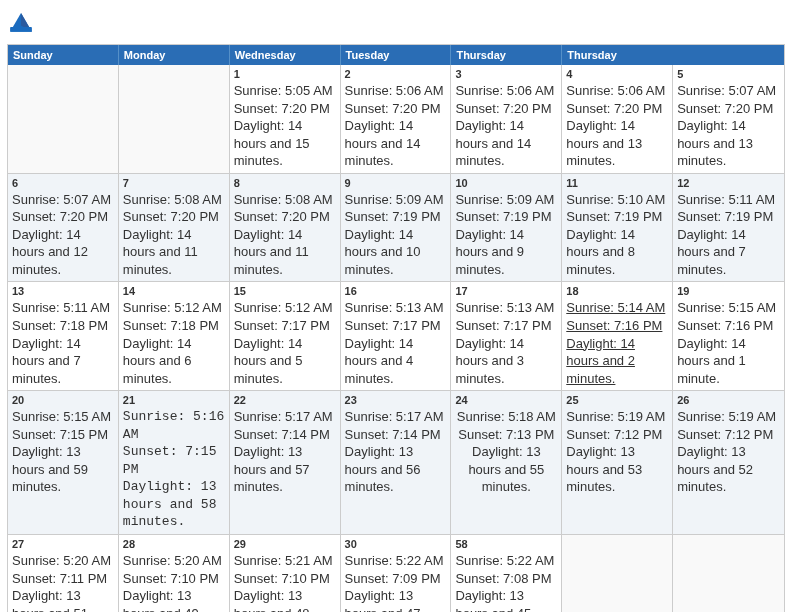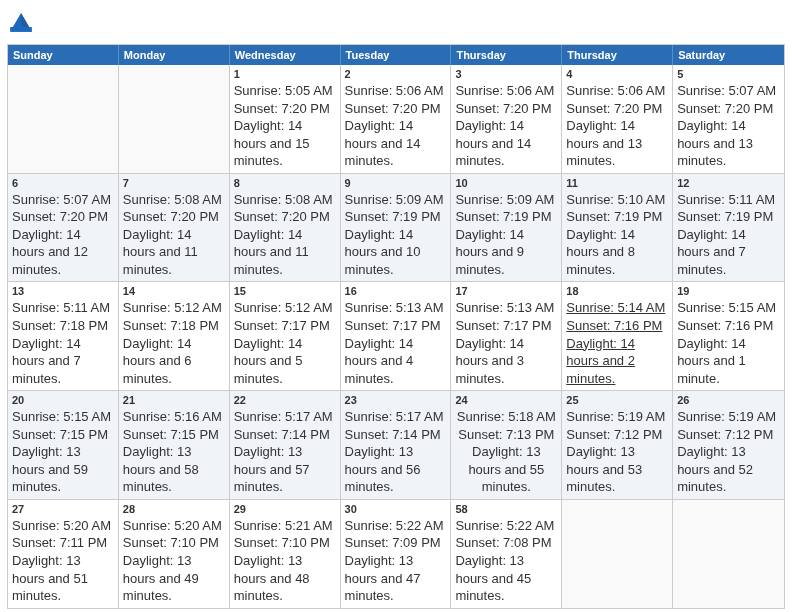--- a/index.html
+++ b/index.html
@@ -130,21 +130,20 @@
   </div>
 
   <div class="calendar">
     <div class="cal-header">
     <div class="cal-header-cell">Sunday</div>
         <div class="cal-header-cell">Monday</div>
         <div class="cal-header-cell">Wednesday</div>
         <div class="cal-header-cell">Tuesday</div>
         <div class="cal-header-cell">Thursday</div>
         <div class="cal-header-cell">Thursday</div>
-        <div class="cal-header-cell">Saturday</div>
       </div>
     <div class="cal-body">
     <div class="cal-row">
           <div class="cal-cell empty"></div>
           <div class="cal-cell empty"></div>
           <div class="cal-cell">
             <div class="day-num">1</div>
             <div class="cell-info" style="white-space: pre-line;">Sunrise: 5:05 AM
 Sunset: 7:20 PM
 Daylight: 14 hours and 15 minutes.</div>
@@ -264,21 +263,21 @@
         </div>
         <div class="cal-row alt-row">
           <div class="cal-cell">
             <div class="day-num">20</div>
             <div class="cell-info" style="white-space: pre-line;">Sunrise: 5:15 AM
 Sunset: 7:15 PM
 Daylight: 13 hours and 59 minutes.</div>
           </div>
           <div class="cal-cell">
             <div class="day-num">21</div>
-            <div class="cell-info" style="white-space: pre-line;">Sunrise: 5:16 AM
+            <div class="cell-info" style="white-space: pre-line; font-family: Liberation Mono, monospace;">Sunrise: 5:16 AM
 Sunset: 7:15 PM
 Daylight: 13 hours and 58 minutes.</div>
           </div>
           <div class="cal-cell">
             <div class="day-num">22</div>
             <div class="cell-info" style="white-space: pre-line;">Sunrise: 5:17 AM
 Sunset: 7:14 PM
 Daylight: 13 hours and 57 minutes.</div>
           </div>
           <div class="cal-cell">

